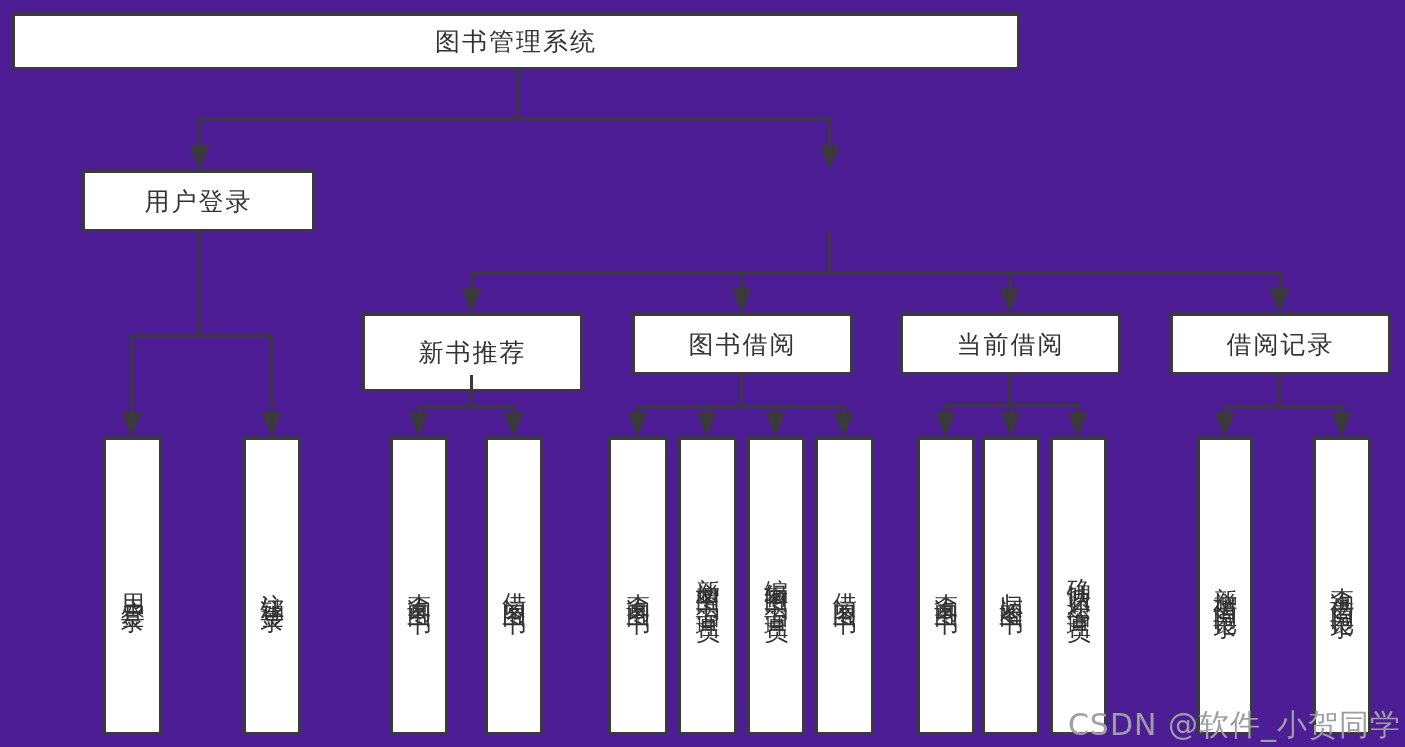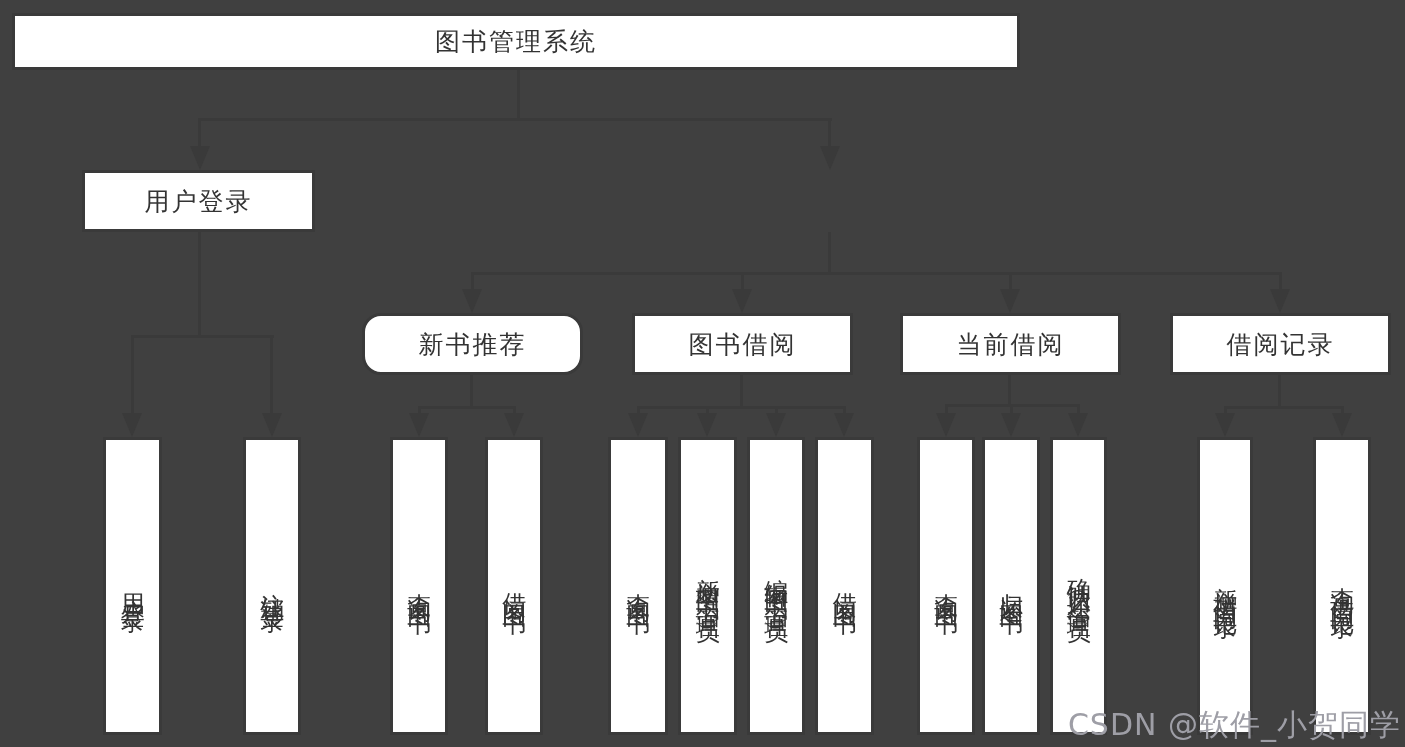--- a/index.html
+++ b/index.html
@@ -1,18 +1,18 @@
 <!DOCTYPE html>
 <html><head>
 <meta charset="utf-8">
 <style>
   * { margin:0; padding:0; box-sizing:border-box; }
   body { background:#ffffff; font-family:"DejaVu Sans","Liberation Sans",sans-serif; }
   #stage {
-    position:relative; width:1405px; height:747px; background:#404040; overflow:hidden;
+    position:relative; width:1405px; height:747px; background:#4c1d95; overflow:hidden;
   }
   .box {
     position:absolute; background:#ffffff; border:3px solid #3a3a3a;
     display:flex; align-items:center; justify-content:center;
     color:#333333;
   }
   .hlabel { font-size:25px; letter-spacing:2px; white-space:nowrap; }
   .vtext {
     writing-mode:vertical-rl; text-orientation:mixed;
     font-size:24px; letter-spacing:6px; line-height:1.1; color:#333333;
@@ -35,21 +35,21 @@
 
   <div class="box" style="left:12px; top:13px; width:1008px; height:57px;">
     <span class="hlabel">图书管理系统</span>
   </div>
 
   <div class="box" style="left:82px; top:170px; width:233px; height:62px;">
     <span class="hlabel">用户登录</span>
   </div>
 
 
-  <div class="box" style="left:362px; top:313px; width:221px; height:62px;border-radius:19px;">
+  <div class="box" style="left:362px; top:313px; width:221px; height:79px;">
     <span class="hlabel">新书推荐</span>
   </div>
 
   <div class="box" style="left:632px; top:313px; width:221px; height:62px;justify-content:center;">
     <span class="hlabel">图书借阅</span>
   </div>
 
   <div class="box" style="left:1170px; top:313px; width:221px; height:62px;">
     <span class="hlabel">借阅记录</span>
   </div>

